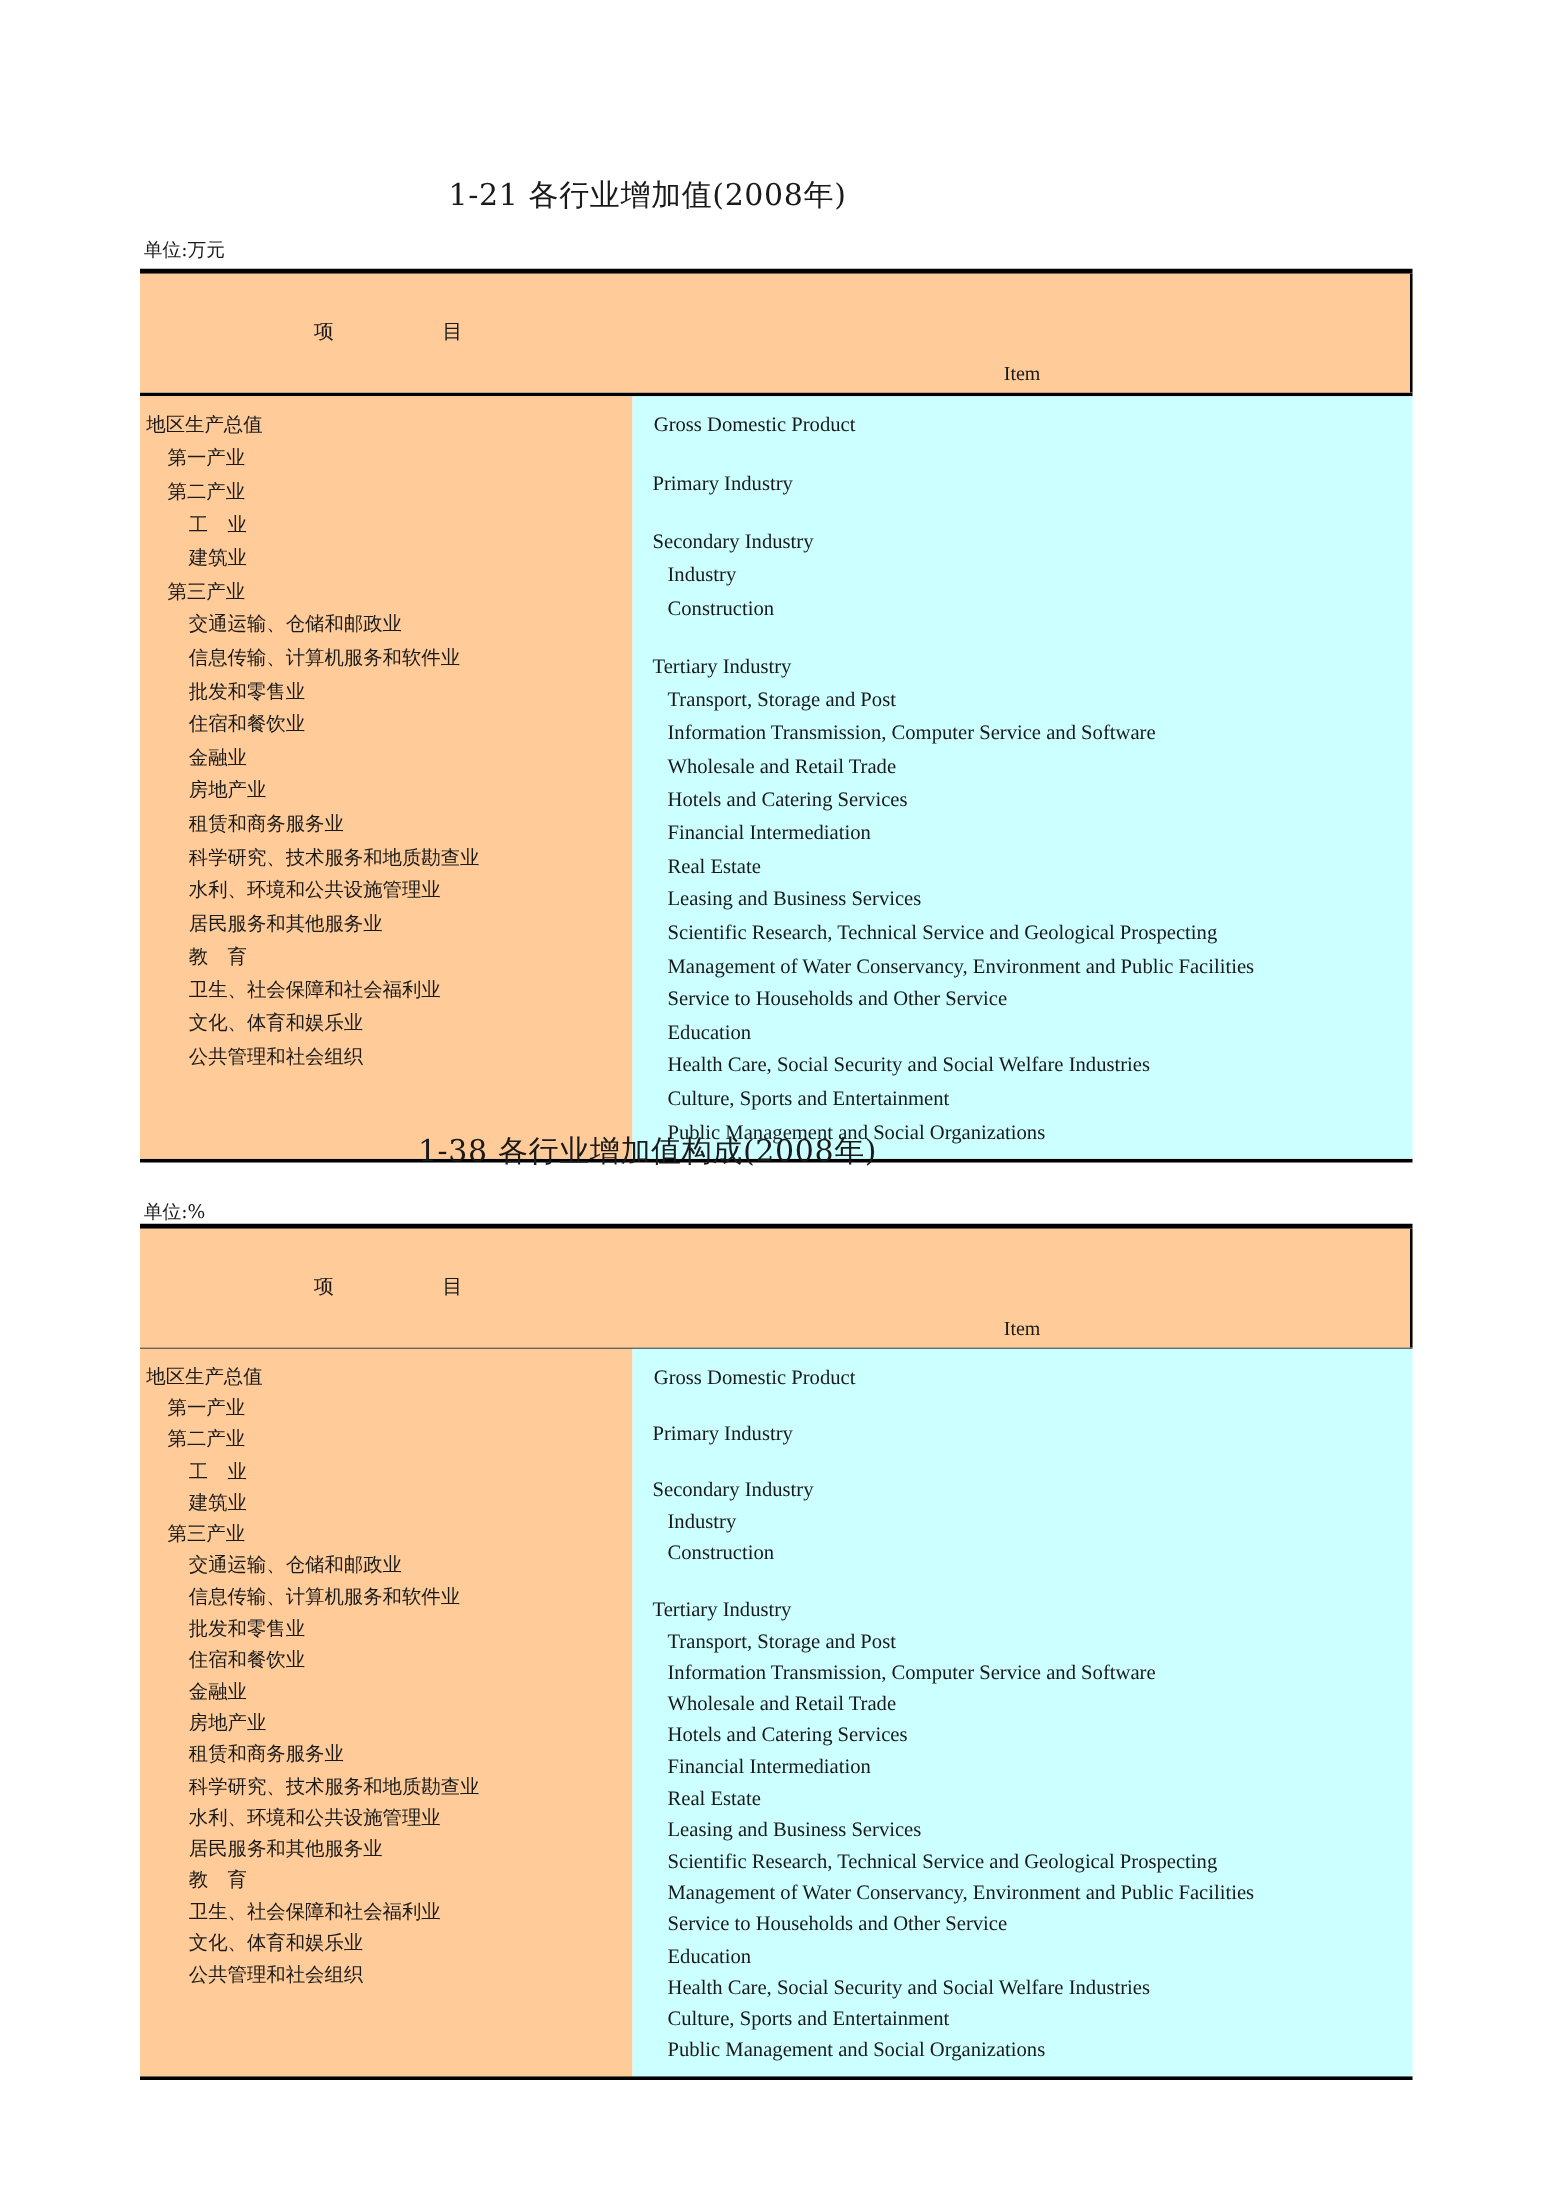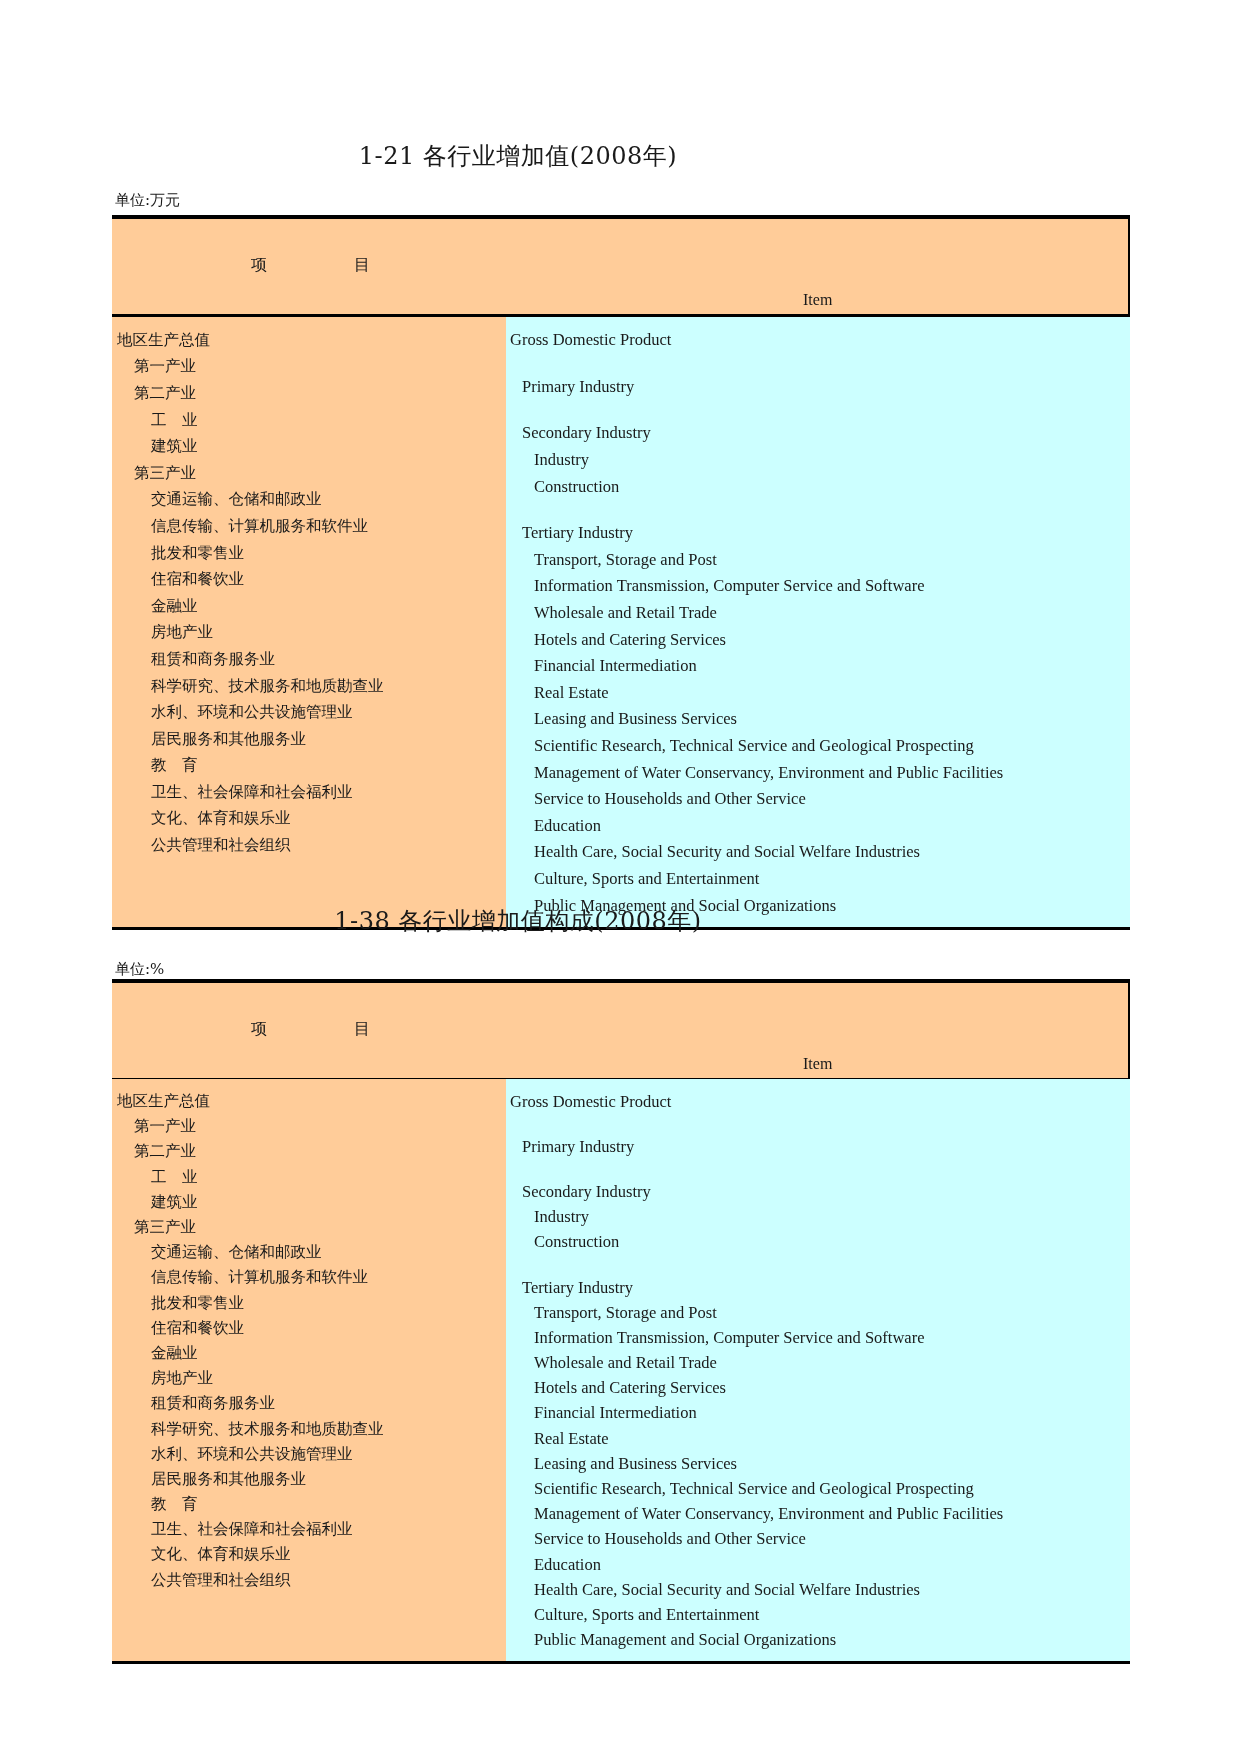--- a/index.html
+++ b/index.html
@@ -16,21 +16,21 @@
   .tbl .body { position: relative; display: flex; }
   .tbl .col-cn { width: 394px; background: #FFCC99; }
   .tbl .col-en { width: 624px; background: #CCFFFF; }
   .tbl .row { display: flex; align-items: center; white-space: nowrap; font-size: 16px; }
   .tbl .col-cn .row { font-family: "DejaVu Serif", serif; font-size: 15.5px; }
   .tbl .col-en .row { font-family: "Liberation Serif", serif; font-size: 16.5px; }
   .tbl .row.l0 { font-weight: normal; }
   .tbl .col-cn .row.l0 { padding-left: 5px; }
   .tbl .col-cn .row.l1 { padding-left: 22px; }
   .tbl .col-cn .row.l2 { padding-left: 39px; }
-  .tbl .col-en .row.l0 { padding-left: 4px; }
+  .tbl .col-en .row.l0 { padding-left: 17px; }
   .tbl .col-en .row.l1 { padding-left: 16px; margin-top: 20px; }
   .tbl .col-en .row.l2 { padding-left: 28px; }
   .tbl .bottom-rule { height: 3px; background: #000; }
 </style>
 </head>
 <body>
 
 <div class="title" style="top:140px;">1-21  各行业增加值(2008年)</div>
 <div class="unit" style="top:191px;">单位:万元</div>
 

